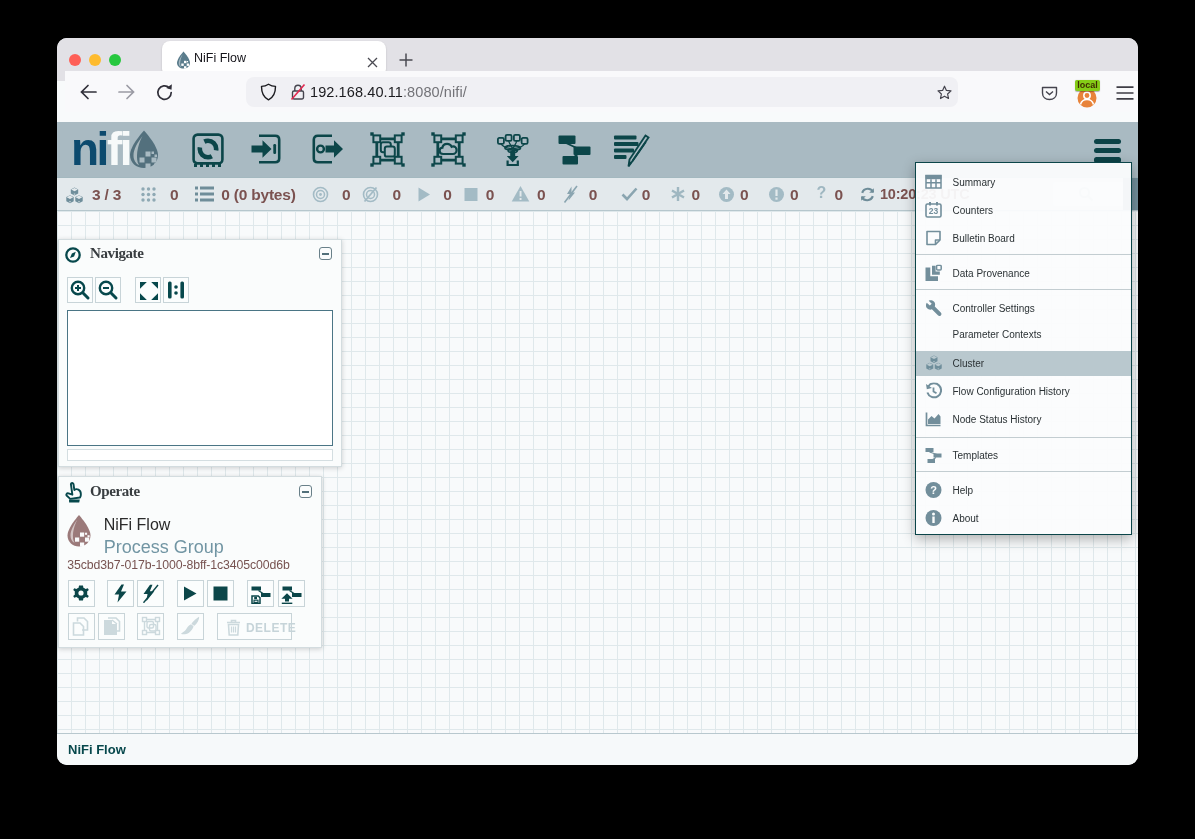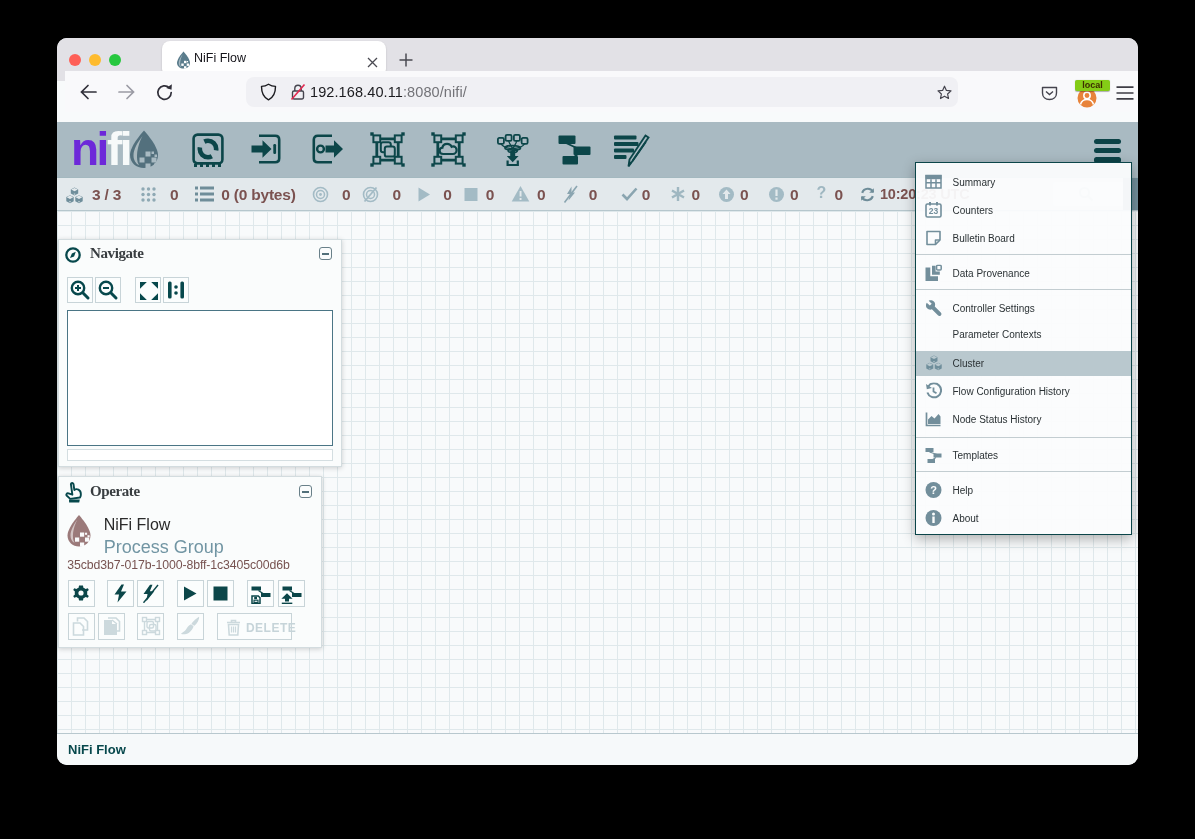--- a/index.html
+++ b/index.html
@@ -101,28 +101,28 @@
     </div>
     <svg class="abs" style="left:976px;top:14px;" width="17" height="16" viewBox="0 0 17 16">
         <path d="M1.5 2.5 H15.5 V8 C15.5 12 12.5 14.5 8.5 14.5 C4.5 14.5 1.5 12 1.5 8 Z" fill="none" stroke="#45444e" stroke-width="1.4" stroke-linejoin="round"></path>
         <path d="M5 6.5 L8.5 9.5 L12 6.5" fill="none" stroke="#45444e" stroke-width="1.4"></path>
       </svg>
     <svg class="abs" style="left:1012px;top:17px;" width="20" height="20" viewBox="0 0 20 20">
       <circle cx="10" cy="10" r="9.5" fill="#e8833a"></circle>
       <circle cx="10" cy="7.5" r="3.2" fill="none" stroke="#fff" stroke-width="1.5"></circle>
       <path d="M3.5 16.5 C4.5 12.8 7 11.5 10 11.5 C13 11.5 15.5 12.8 16.5 16.5" fill="none" stroke="#fff" stroke-width="1.5"></path>
     </svg>
-    <div class="abs" style="left:1010px;top:9px;width:35px;height:11px;background:#84cc16;border-radius:2px;box-shadow:0 0.5px 1px rgba(0,0,0,0.3);font-size:9px;font-weight:bold;color:#3e2e00;text-align:center;line-height:11px;">local</div>
+    <div class="abs" style="left:1010px;top:9px;width:25px;height:11px;background:#84cc16;border-radius:2px;box-shadow:0 0.5px 1px rgba(0,0,0,0.3);font-size:9px;font-weight:bold;color:#3e2e00;text-align:center;line-height:11px;">local</div>
     <svg class="abs" style="left:1051px;top:15px;" width="18" height="14" viewBox="0 0 18 14">
         <path d="M0.5 1.2 H17.5 M0.5 7 H17.5 M0.5 12.8 H17.5" stroke="#3e3d45" stroke-width="1.7"></path>
       </svg>
   </div>
 
   <div id="nfheader">
-    <div class="abs" style="left:14px;top:4px;font-weight:bold;font-size:46px;letter-spacing:-2.5px;line-height:1;"><span style="color:#6d28d9;">ni</span><span style="color:#f7fafa;">fi</span></div>
+    <div class="abs" style="left:14px;top:4px;font-weight:bold;font-size:46px;letter-spacing:-2.5px;line-height:1;"><span style="color:#0c4a6e;">ni</span><span style="color:#f7fafa;">fi</span></div>
     <svg class="abs" style="left:71px;top:8px;" width="33" height="39" viewBox="0 0 33 39">
       <path d="M16 0.5 C16 0.5 2 15.5 2 25 C2 32.8 8.2 38 16 38 C23.8 38 30 32.8 30 25 C30 15.5 16 0.5 16 0.5 Z" fill="#53707d"></path>
       <g fill="#a9bac2">
           <rect x="17.5" y="21.5" width="5" height="5"></rect>
           <rect x="23.5" y="27.5" width="5" height="5"></rect>
           <rect x="17.5" y="33.5" width="5" height="5"></rect>
           <rect x="11.5" y="27.5" width="5" height="5"></rect>
           <rect x="23.5" y="21.5" width="2.5" height="2.5"></rect>
           <rect x="26.5" y="24.5" width="2.5" height="2.5"></rect>
           <rect x="26" y="33.5" width="3" height="3"></rect>

